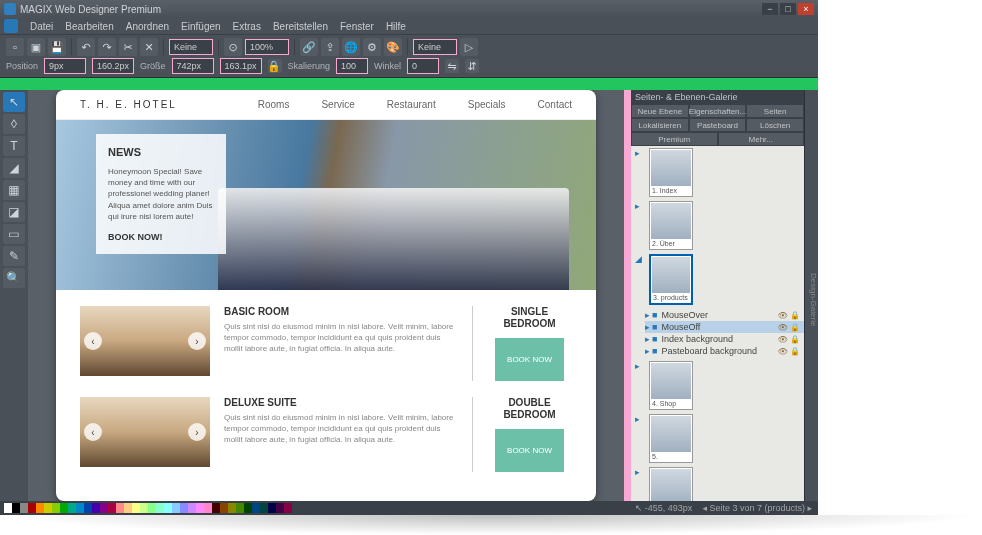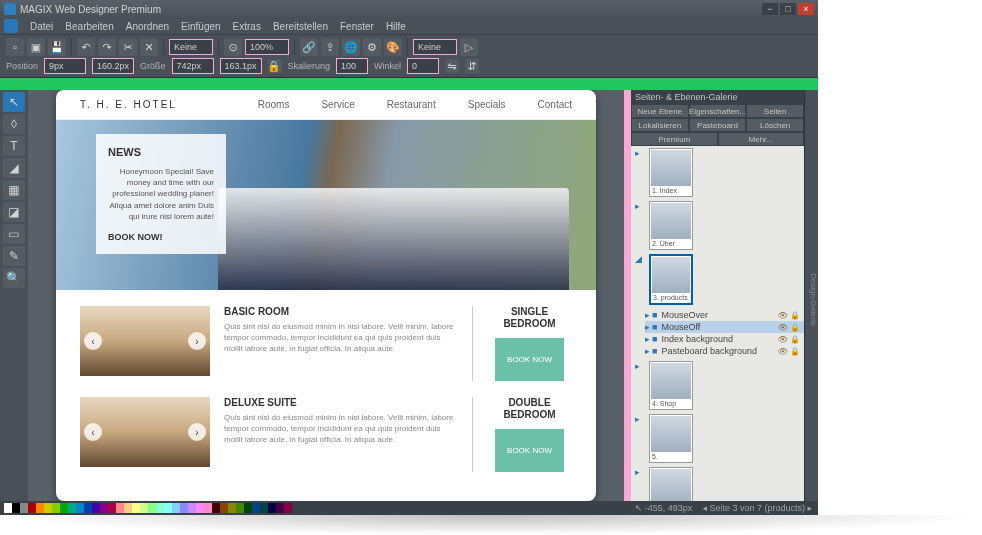--- a/index.html
+++ b/index.html
@@ -26,21 +26,21 @@
 .tool.active { background: #2878b8; }
 .canvas { flex: 1; background: #5a6068; overflow: hidden; display: flex; justify-content: center; padding-top: 0; }
 .page { width: 540px; background: #fff; box-shadow: 0 2px 8px rgba(0,0,0,0.4); position: relative; border-radius: 8px; }
 .site-header { height: 30px; display: flex; align-items: center; padding: 0 24px; border-bottom: 1px solid #eee; }
 .site-logo { font-size: 10px; letter-spacing: 2px; color: #333; }
 .site-nav { margin-left: auto; display: flex; gap: 32px; font-size: 10px; color: #666; text-align: center; }
 .hero { height: 170px; background: linear-gradient(100deg,#a8c8e0 0%,#6890b0 30%,#4878a0 45%,#7a6850 50%,#8898a8 60%,#90a878 100%); position: relative; }
 .hero::after { content:''; position:absolute; bottom:0; left:30%; right:5%; height:60%; background: linear-gradient(#f0f0f0,#2a3048); border-radius: 4px 4px 0 0; opacity:0.9; }
 .hero-box { position: absolute; left: 40px; top: 14px; width: 130px; background: rgba(255,255,255,0.85); padding: 12px; z-index:2; }
 .hero-box h2 { font-size: 11px; color: #333; margin-bottom: 8px; }
-.hero-box p { font-size: 8px; color: #555; line-height: 1.4; margin-bottom: 10px; text-align: right; }
+.hero-box p { font-size: 8px; color: #555; line-height: 1.4; margin-bottom: 10px; }
 .hero-box .book { font-size: 9px; font-weight: bold; color: #333; }
 .rooms { padding: 16px 24px; }
 .room { display: flex; gap: 14px; margin-bottom: 16px; align-items: flex-start; }
 .room-img { width: 130px; height: 70px; background: linear-gradient(#e8d8c0,#c8a880,#604830); position: relative; flex-shrink:0; }
 .room-img .arr { position: absolute; top: 50%; transform: translateY(-50%); width: 18px; height: 18px; background: rgba(255,255,255,0.8); border-radius: 50%; display:flex; align-items:center; justify-content:center; font-size:10px; color:#444; }
 .room-img .arr.l { left: 4px; } .room-img .arr.r { right: 4px; }
 .room-text { flex: 1; }
 .room-text h3 { font-size: 10px; color: #333; margin-bottom: 4px; text-transform: uppercase; }
 .room-text p { font-size: 8px; color: #888; line-height: 1.4; }
 .room-side { width: 100px; text-align: center; border-left: 1px solid #ccc; padding-left: 14px; }

